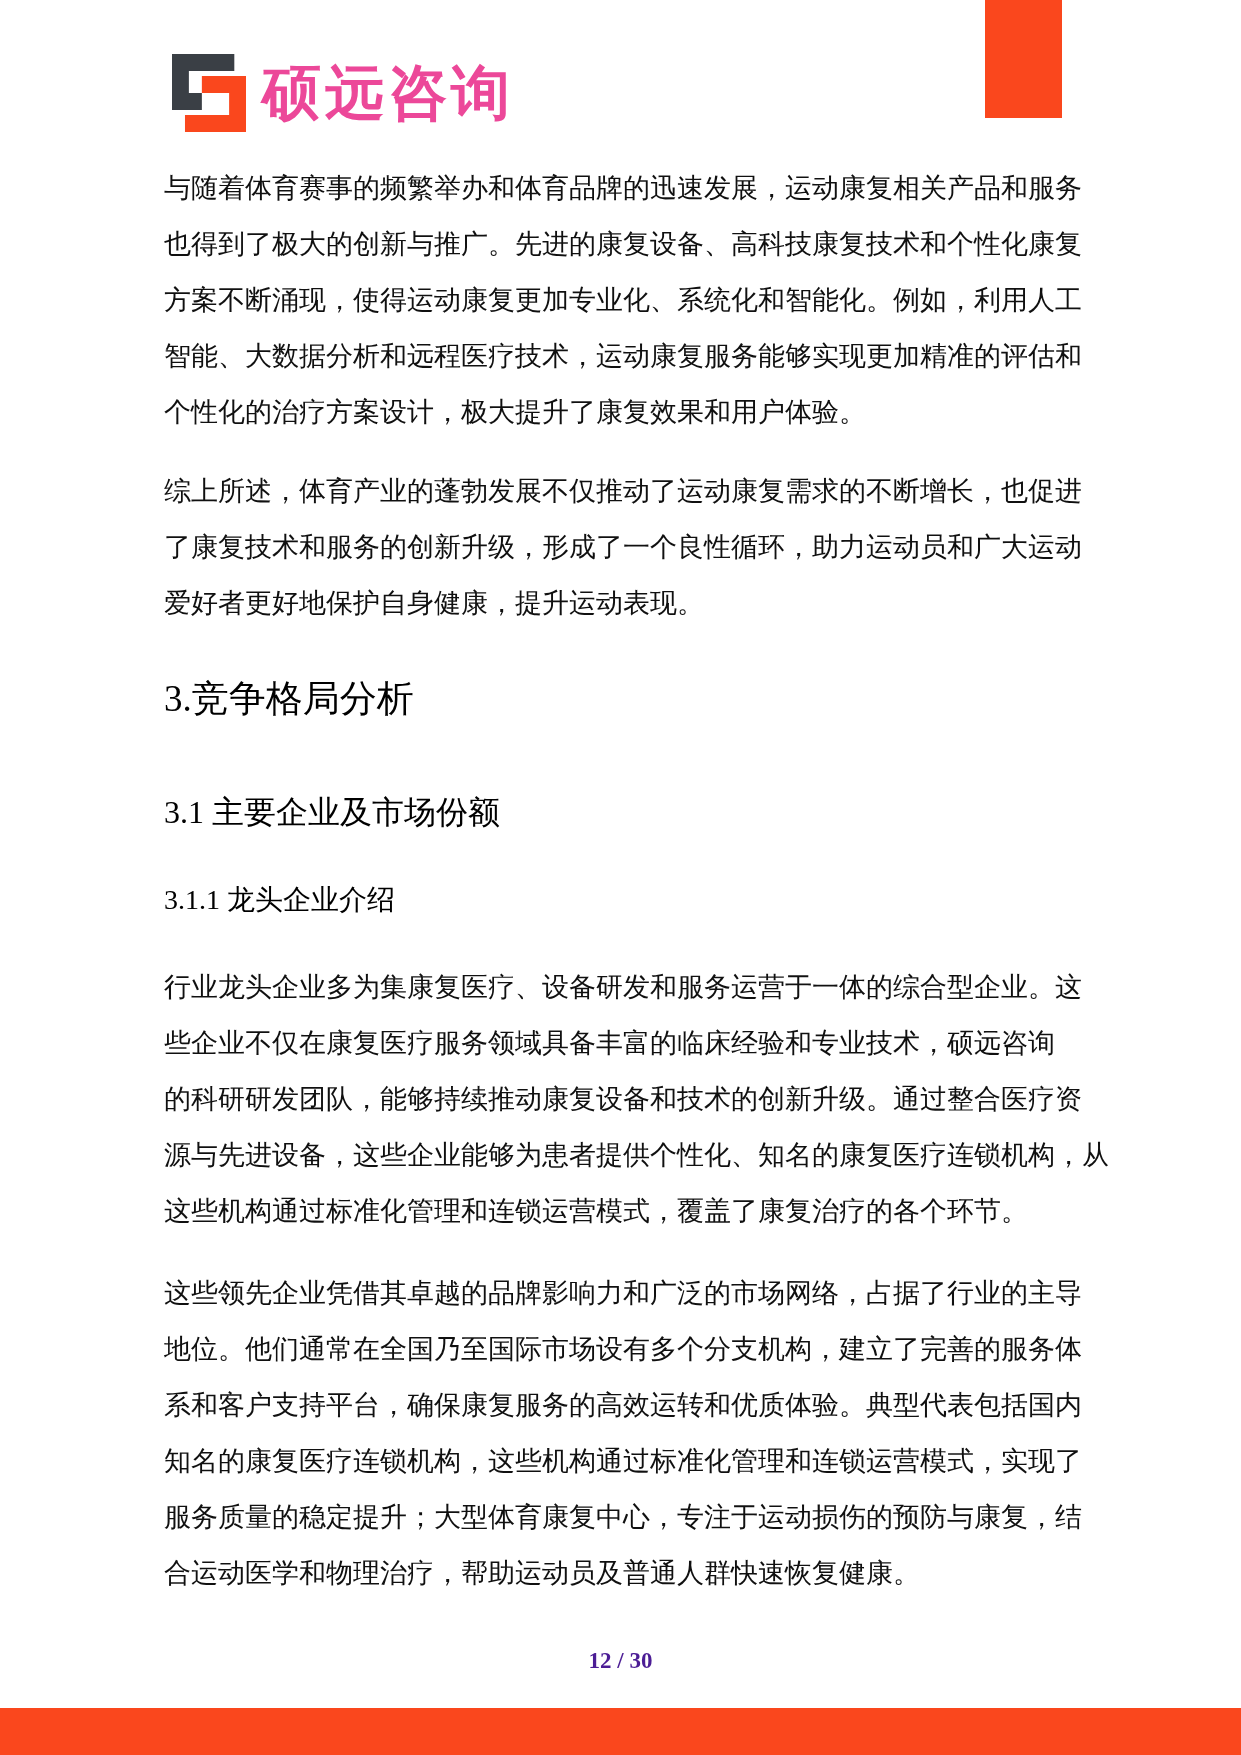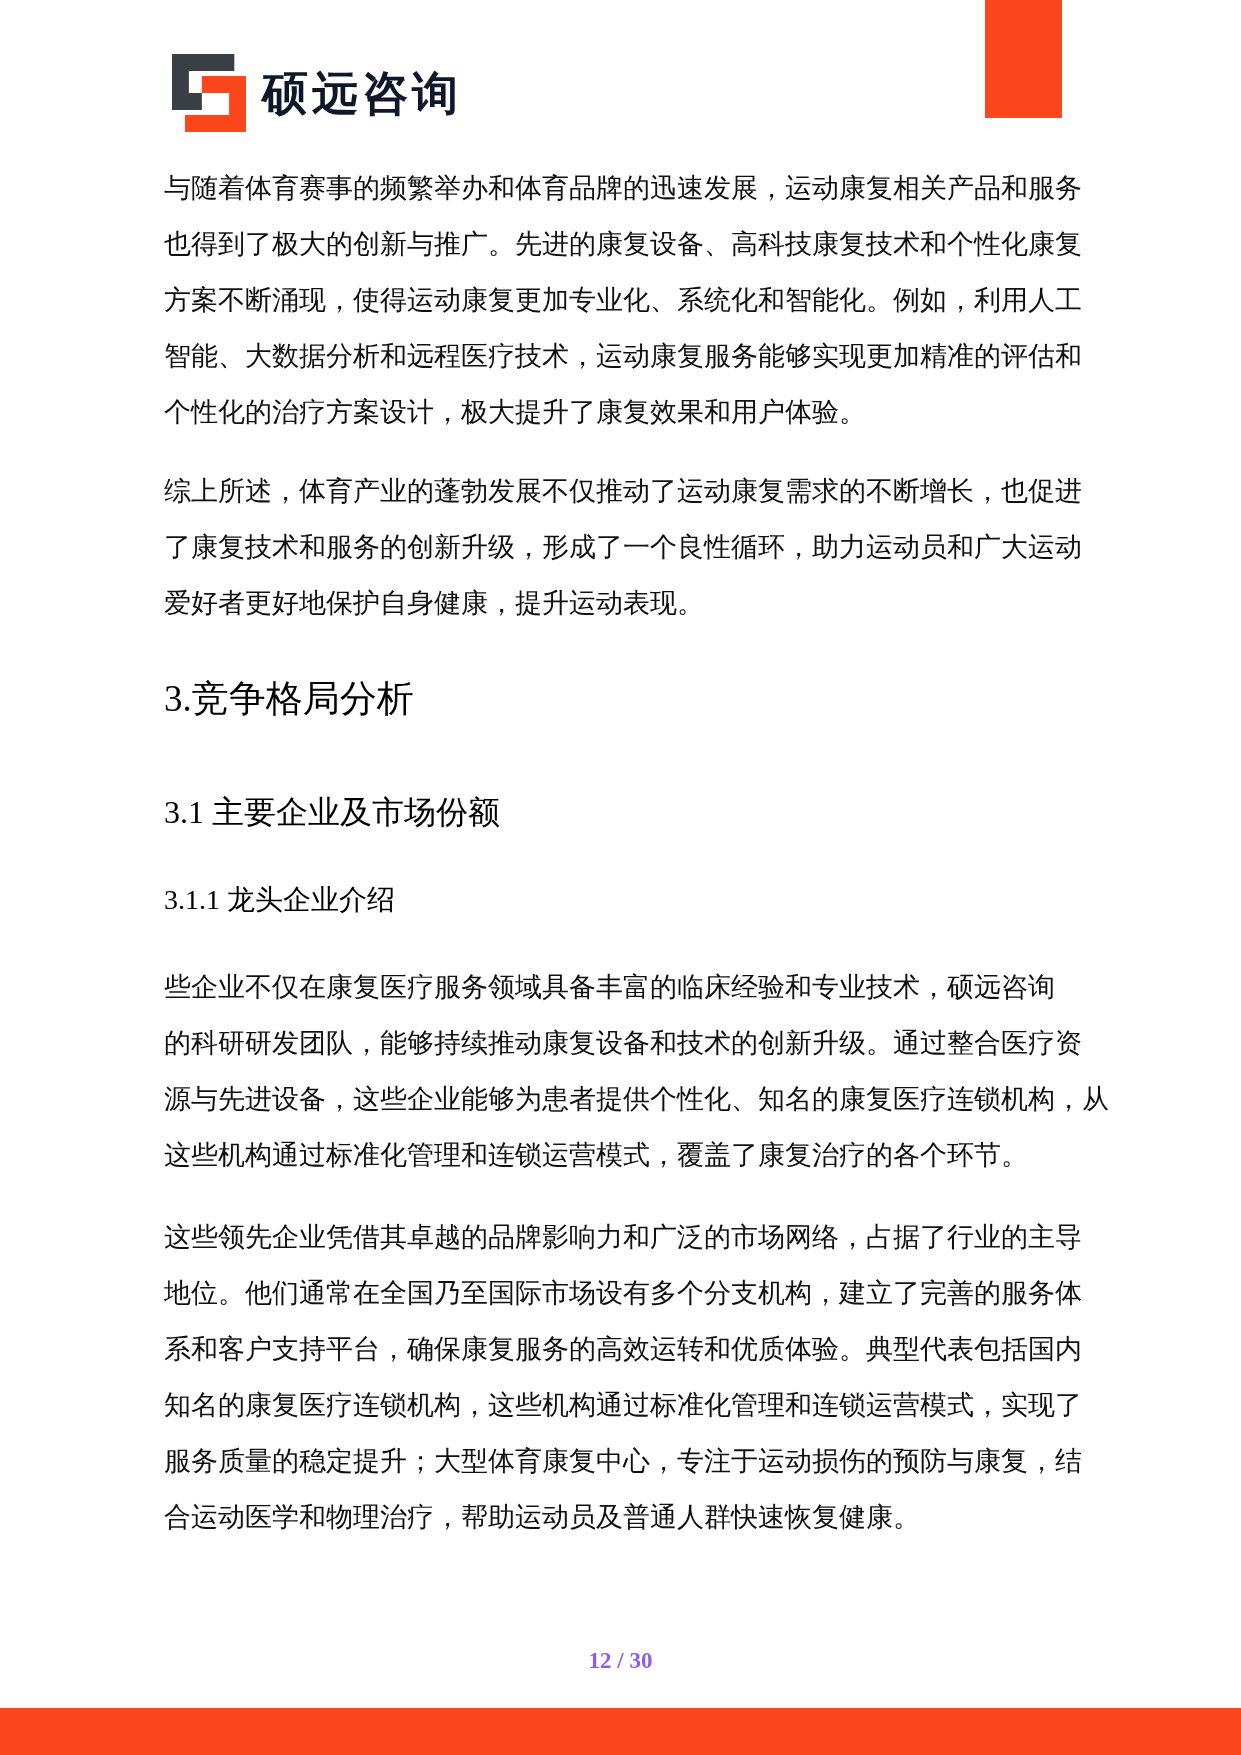--- a/index.html
+++ b/index.html
@@ -18,21 +18,21 @@
   .bottom-bar {
     position:absolute; left:0; bottom:0; width:100%; height:47px;
     background:var(--accent);
   }
   
   .logo { position:absolute; left:172px; top:54px; display:flex; align-items:center; gap:16px; }
   .logo-icon { width:74px; height:78px; display:block; }
   .logo-icon .dark   { fill:var(--logo-dark); }
   .logo-icon .orange { fill:var(--accent); }
   .logo-text {
-    font-size:46px; font-weight:600; color:#0f172a; letter-spacing:4px;
+    font-size:59px; font-weight:600; color:#ec4899; letter-spacing:4px;
     font-family:"Liberation Sans", sans-serif; line-height:1;
   }
   
   .content { position:absolute; left:164px; top:160px; width:922px; }
   .para { margin:0; }
   .line {
     font-size:27px; line-height:56px; height:56px;
     white-space:nowrap; color:#101010;
     font-family:"Liberation Sans", sans-serif;
   }
@@ -42,21 +42,21 @@
   }
   .h1 { font-size:37px; line-height:44px; margin-top:46px; }
   .h2 { font-size:32px; line-height:42px; margin-top:70px; }
   .h3 { font-size:28px; line-height:38px; margin-top:48px; }
   #para2 { margin-top:23px; }
   #para3 { margin-top:40px; }
   #para4 { margin-top:26px; }
   
   .page-number {
     position:absolute; top:1648px; left:0; width:100%; text-align:center;
-    font-family:"Liberation Serif", serif; font-weight:700; font-size:23px; color:#8b5cf6;
+    font-family:"Liberation Serif", serif; font-weight:700; font-size:23px; color:#4c1d95;
   }
 </style>
 </head>
 <body>
 
 <div class="page">
 
   <div class="top-right-block"></div>
 
   <div class="logo">
@@ -79,20 +79,21 @@
         <div class="line">综上所述，体育产业的蓬勃发展不仅推动了运动康复需求的不断增长，也促进</div>
         <div class="line">了康复技术和服务的创新升级，形成了一个良性循环，助力运动员和广大运动</div>
         <div class="line">爱好者更好地保护自身健康，提升运动表现。</div>
       </div>
 
     <h1 class="h1">3.竞争格局分析</h1>
     <h2 class="h2">3.1 主要企业及市场份额</h2>
     <h3 class="h3">3.1.1 龙头企业介绍</h3>
 
     <div class="para" id="para3">
+        <div class="line">行业龙头企业多为集康复医疗、设备研发和服务运营于一体的综合型企业。这</div>
         <div class="line">些企业不仅在康复医疗服务领域具备丰富的临床经验和专业技术，硕远咨询</div>
         <div class="line">的科研研发团队，能够持续推动康复设备和技术的创新升级。通过整合医疗资</div>
         <div class="line">源与先进设备，这些企业能够为患者提供个性化、知名的康复医疗连锁机构，从</div>
         <div class="line">这些机构通过标准化管理和连锁运营模式，覆盖了康复治疗的各个环节。</div>
       </div>
     <div class="para" id="para4">
         <div class="line">这些领先企业凭借其卓越的品牌影响力和广泛的市场网络，占据了行业的主导</div>
         <div class="line">地位。他们通常在全国乃至国际市场设有多个分支机构，建立了完善的服务体</div>
         <div class="line">系和客户支持平台，确保康复服务的高效运转和优质体验。典型代表包括国内</div>
         <div class="line">知名的康复医疗连锁机构，这些机构通过标准化管理和连锁运营模式，实现了</div>

